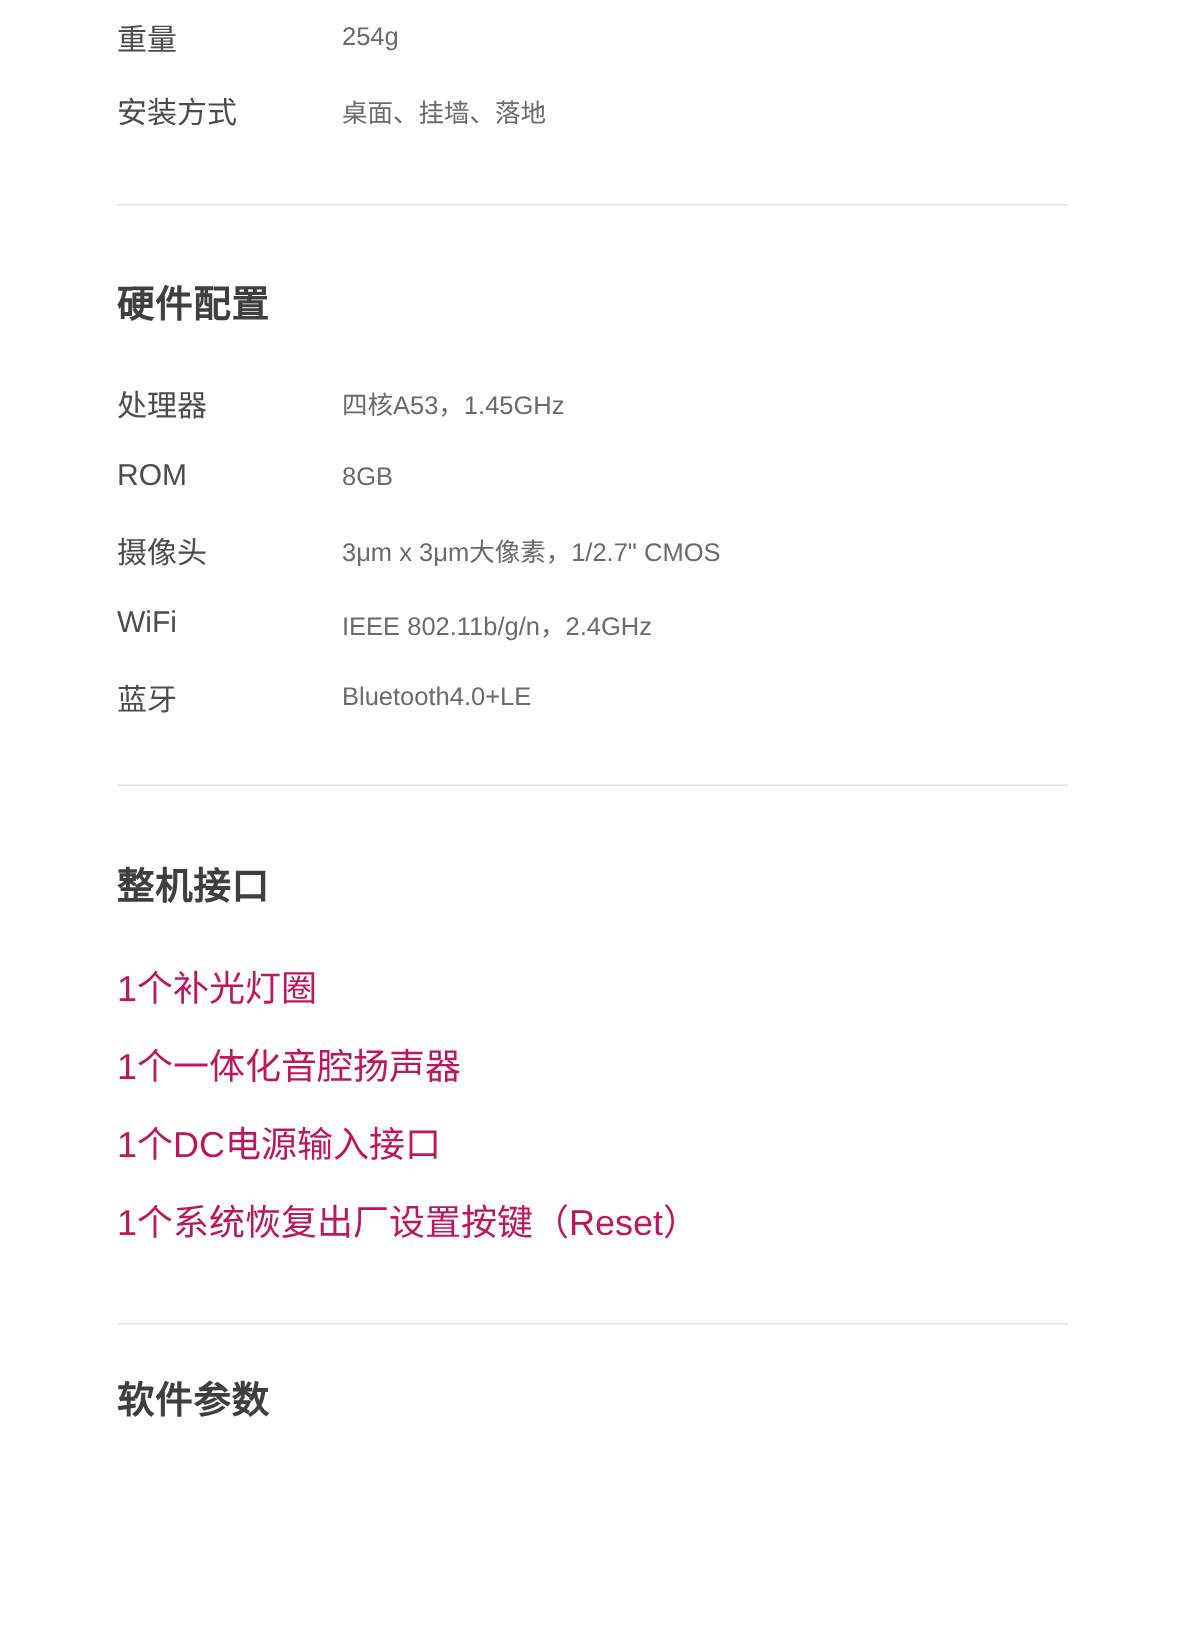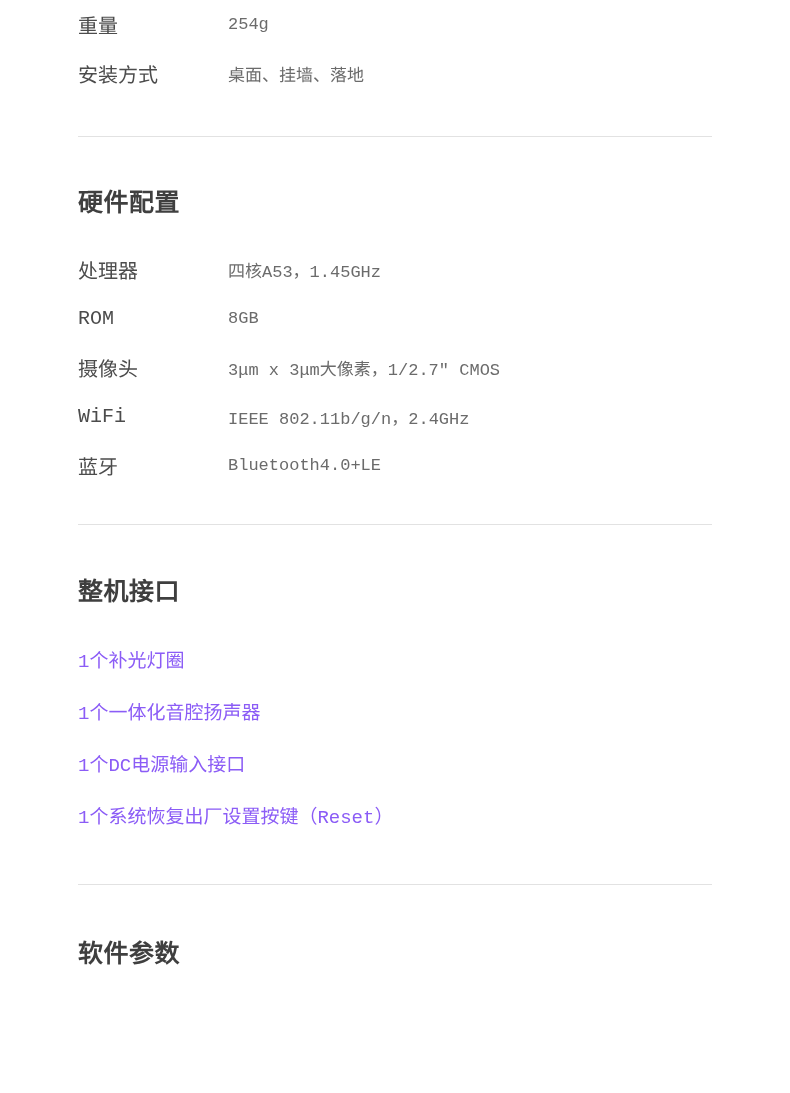--- a/index.html
+++ b/index.html
@@ -14,21 +14,20 @@
     color: #4a4a4a;
     -webkit-font-smoothing: antialiased;
   }
   .page {
     width: 790px;
     height: 1093px;
     box-sizing: border-box;
     padding: 0 78px;
     position: relative;
     overflow: hidden;
-    font-family: Liberation Mono, monospace;
   }
 
   
   .spec-table {
     width: 100%;
     border-collapse: collapse;
   }
   .spec-table tr {
     height: 49px;
   }
@@ -66,31 +65,31 @@
 
   
   .section-title {
     font-size: 25px;
     color: #3f3f3f;
     font-weight: 700;
     letter-spacing: 0.5px;
   }
   .st-1 { margin-top: 45px; margin-bottom: 26px; }
   .st-2 { margin-top: 46px; margin-bottom: 28px; }
-  .st-3 { margin-top: 48px; margin-bottom: 0; }
+  .st-3 { margin-top: 30px; margin-bottom: 0; }
 
   
   .plain-list {
     list-style: none;
     margin: 0;
     padding: 0;
   }
   .plain-list li {
-    font-size: 19px;
-    color: #8b5cf6;
+    font-size: 24px;
+    color: #be185d;
     line-height: 52px;
     white-space: nowrap;
   }
 </style>
 </head>
 <body>
 
 <div class="page">
 
   <table class="spec-table">

